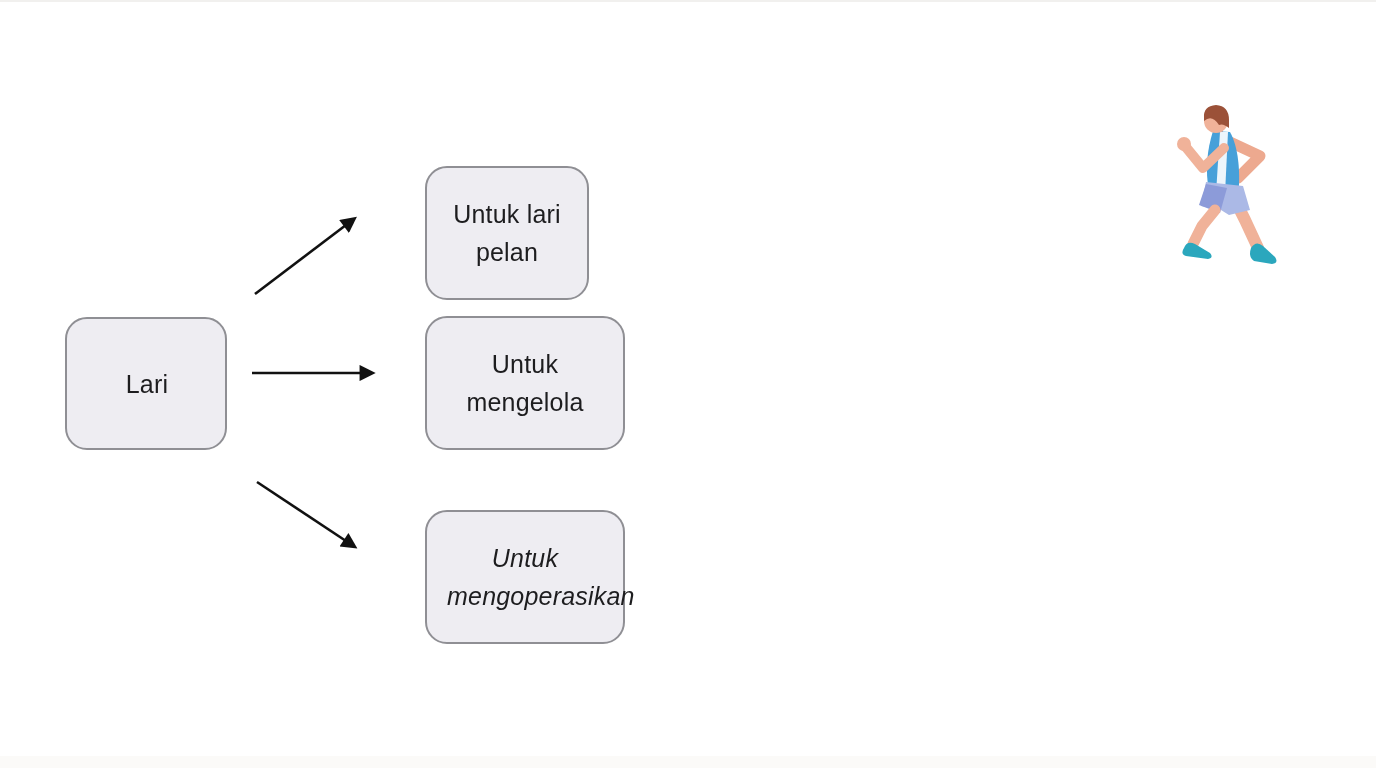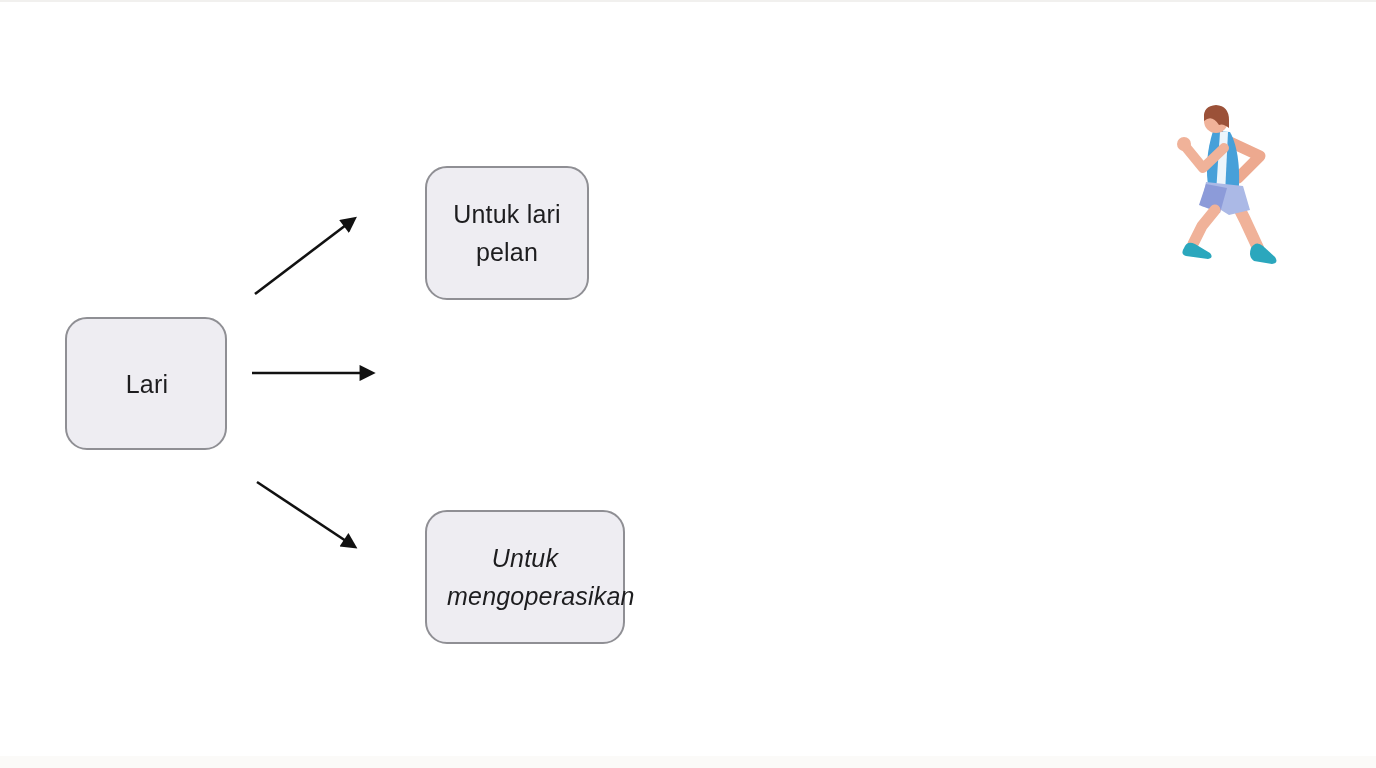--- a/index.html
+++ b/index.html
@@ -85,20 +85,23 @@
   </svg>
 
   <div class="node node-root">
     <span class="label">Lari</span>
   </div>
 
   <div class="node node-child1">
     <span class="label">Untuk lari pelan</span>
   </div>
 
+  <div class="node node-child2">
+    <span class="label">Untuk mengelola</span>
+  </div>
 
   <div class="node node-child3">
     <span class="label">Untuk mengoperasikan</span>
   </div>
 
   <svg class="runner" width="112" height="176" viewBox="0 0 112 176">
 
     <path d="M58,44 L88,58 L66,80" fill="none" stroke="#EDA98F" stroke-width="11" stroke-linecap="round" stroke-linejoin="round"></path>
 
     <path d="M62,100 L73,122 L86,150" fill="none" stroke="#F0B299" stroke-width="12" stroke-linecap="round" stroke-linejoin="round"></path>

